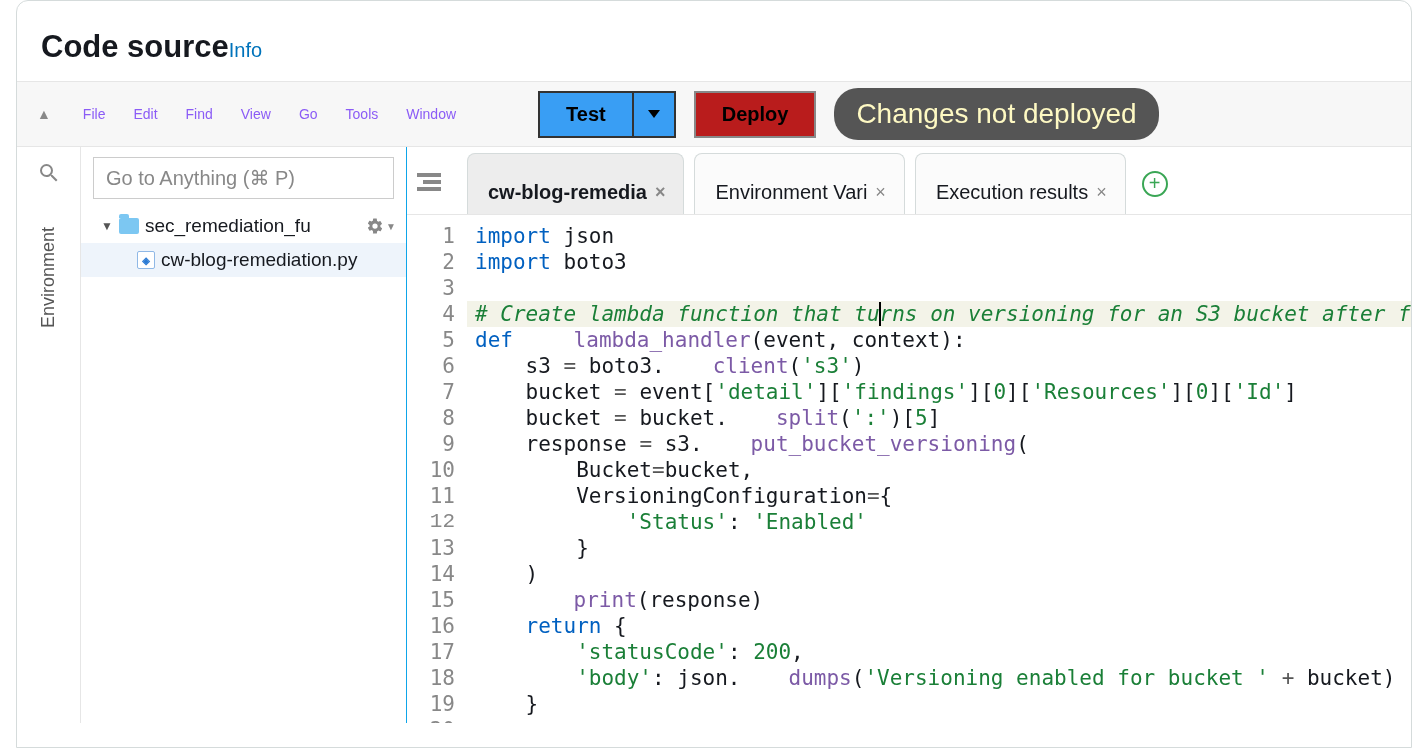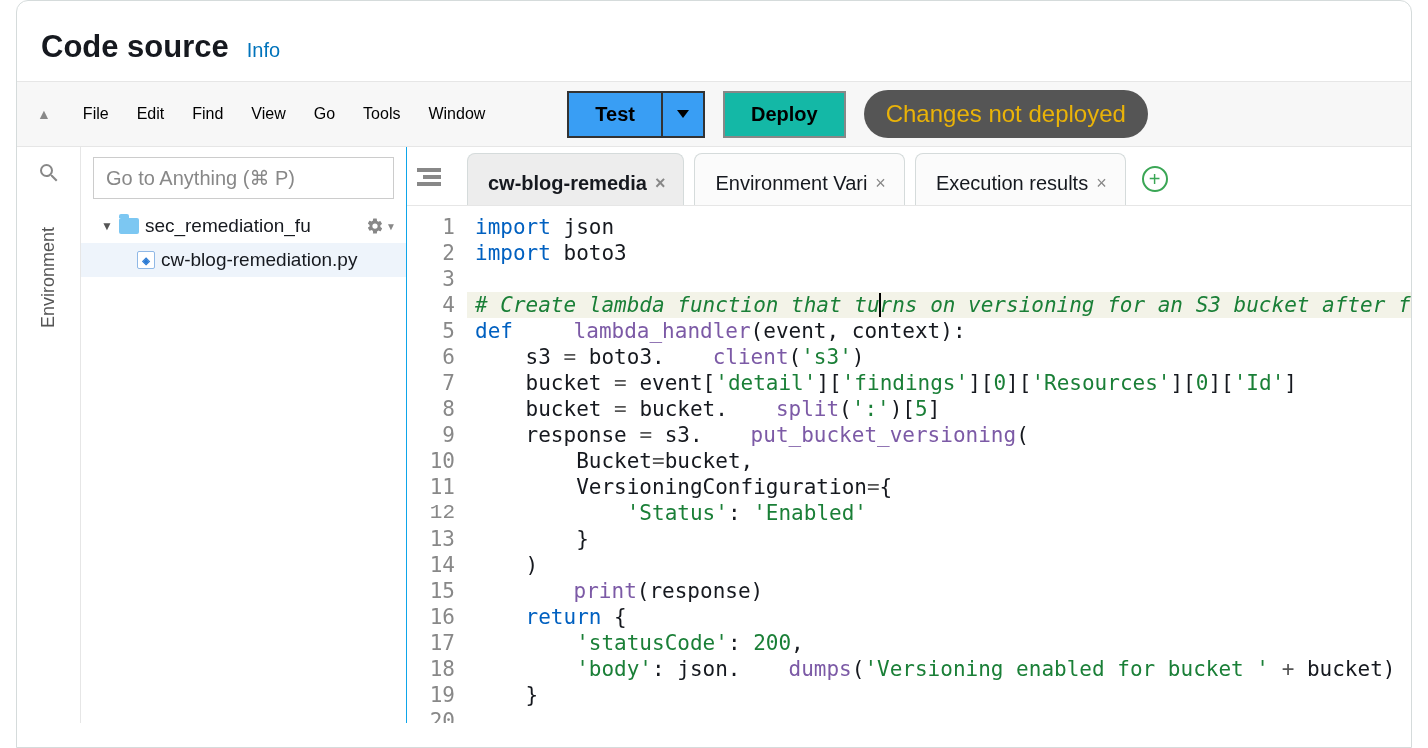--- a/index.html
+++ b/index.html
@@ -1,50 +1,50 @@
 <!DOCTYPE html>
 <html><head>
 <meta charset="utf-8">
 <style>
 * { box-sizing: border-box; margin: 0; padding: 0; }
 body { font-family: -apple-system, BlinkMacSystemFont, "Segoe UI", Helvetica, Arial, sans-serif; background: #fff; color: #16191f; width: 1428px; height: 748px; overflow: hidden; }
 .container { border: 1px solid #d5dbdb; border-radius: 12px 12px 0 0; margin: 0 16px; height: 100%; overflow: hidden; background: #fff; }
-.header-row { display: flex; align-items: baseline; padding: 28px 24px 16px 24px; gap: 18px; }
+.header-row { display: flex; align-items: baseline; padding: 28px 24px 16px 24px; }
 .page-title { font-size: 31px; font-weight: 700; color: #16191f; }
 .info-link { font-size: 20px; color: #0073bb; font-weight: 400; cursor: pointer; }
 .menubar { display: flex; align-items: center; padding: 6px 20px; border-top: 1px solid #e6e6e6; border-bottom: 1px solid #e6e6e6; background: #f7f7f7; gap: 4px; height: 66px; }
 .collapse-icon { color: #888; font-size: 14px; margin-right: 14px; cursor: pointer; }
-.menu-item { font-size: 16px; color: #000000; padding: 6px 14px; cursor: pointer; }
+.menu-item { font-size: 14px; color: #8b5cf6; padding: 6px 14px; cursor: pointer; }
 .menu-spacer { flex: 0 0 60px; }
 .btn-group { display: flex; }
 .btn-test { background: #399ef4; border: 2px solid #333; padding: 10px 26px; font-size: 20px; font-weight: 700; cursor: pointer; color: #000; }
 .btn-test-dd { background: #399ef4; border: 2px solid #333; border-left: none; padding: 10px 14px; cursor: pointer; display: flex; align-items: center; justify-content: center; }
 .caret-down { width: 0; height: 0; border-left: 6px solid transparent; border-right: 6px solid transparent; border-top: 8px solid #000; }
-.btn-deploy { background: #14b8a6; border: 2px solid #888; padding: 10px 26px; font-size: 20px; font-weight: 700; margin-left: 14px; cursor: pointer; }
-.status-pill { background: #555; color: #eab308; border-radius: 24px; padding: 10px 22px; font-size: 24px; margin-left: 14px; }
+.btn-deploy { background: #b91c1c; border: 2px solid #888; padding: 10px 26px; font-size: 20px; font-weight: 700; margin-left: 14px; cursor: pointer; }
+.status-pill { background: #555; color: #fef9c3; border-radius: 24px; padding: 10px 22px; font-size: 28px; margin-left: 14px; }
 .workspace { display: flex; height: calc(100% - 170px); }
 .left-gutter { width: 64px; display: flex; flex-direction: column; align-items: center; padding-top: 14px; border-right: 1px solid #e6e6e6; }
 .search-icon { width: 24px; height: 24px; fill: #888; margin-bottom: 30px; cursor: pointer; }
 .env-label { writing-mode: vertical-rl; transform: rotate(180deg); font-size: 18px; color: #555; padding: 12px 0; }
 .explorer { width: 326px; border-right: 1px solid #0ea5e9; }
 .goto-box { margin: 10px 12px; border: 1px solid #ccc; padding: 8px 12px; font-size: 20px; color: #888; background: #fff; cursor: text; }
 .tree-row { display: flex; align-items: center; padding: 6px 10px 6px 20px; font-size: 19px; gap: 6px; cursor: pointer; }
 .tree-row.file { padding-left: 56px; background: #eef4fb; }
 .tree-caret { font-size: 12px; color: #555; }
 .folder-icon { width: 20px; height: 16px; background: #7cc7f2; border-radius: 2px; position: relative; }
 .folder-icon::before { content: ""; position: absolute; top: -4px; left: 0; width: 10px; height: 4px; background: #7cc7f2; border-radius: 2px 2px 0 0; }
 .file-icon { width: 18px; height: 18px; background: #fff; border: 1px solid #8fb8e6; border-radius: 2px; display: flex; align-items: center; justify-content: center; font-size: 10px; color: #2a7ad4; font-weight: bold; }
 .tree-label { flex: 1; white-space: nowrap; overflow: hidden; text-overflow: ellipsis; }
 .gear-icon { width: 18px; height: 18px; fill: #888; }
 .gear-wrap { display: flex; align-items: center; gap: 2px; cursor: pointer; }
 .editor-col { flex: 1; display: flex; flex-direction: column; min-width: 0; }
 .tabs-row { display: flex; align-items: center; border-bottom: 1px solid #e6e6e6; padding: 6px 10px 0 10px; gap: 10px; }
 .indent-icon { width: 24px; height: 18px; margin-right: 16px; margin-top: -4px; cursor: pointer; }
 .indent-icon svg { fill: #888; }
-.tab { display: flex; align-items: center; gap: 8px; padding: 18px 18px 10px 20px; border: 1px solid #d5dbdb; border-bottom: none; border-radius: 8px 8px 0 0; font-size: 20px; background: #fbfbfb; cursor: pointer; white-space: nowrap; max-width: 230px; justify-content: space-between; }
+.tab { display: flex; align-items: center; gap: 8px; padding: 27px 18px 10px 20px; border: 1px solid #d5dbdb; border-bottom: none; border-radius: 8px 8px 0 0; font-size: 20px; background: #fbfbfb; cursor: pointer; white-space: nowrap; max-width: 230px; justify-content: space-between; }
 .tab.active { background: #ededed; font-weight: 700; }
 .tab-label { overflow: hidden; text-overflow: ellipsis; }
 .tab-close { font-size: 18px; color: #888; cursor: pointer; }
 .tab-plus { width: 26px; height: 26px; border: 2px solid #3aa655; border-radius: 50%; display: flex; align-items: center; justify-content: center; color: #3aa655; font-size: 20px; cursor: pointer; margin-left: 6px; }
 .code-area { display: flex; flex: 1; font-family: "Menlo", "Consolas", monospace; font-size: 21px; line-height: 26px; overflow: hidden; }
 .gutter { width: 60px; text-align: right; color: #888; padding: 8px 12px 8px 0; user-select: none; }
 .code { flex: 1; padding: 8px 0; white-space: pre; overflow: hidden; }
 .code-line { height: 26px; padding-left: 8px; }
 .hl-line { background: #f3f3e8; position: relative; }
 .cursor-bar { position: absolute; width: 2px; height: 24px; background: #000; left: 412px; top: 1px; }

